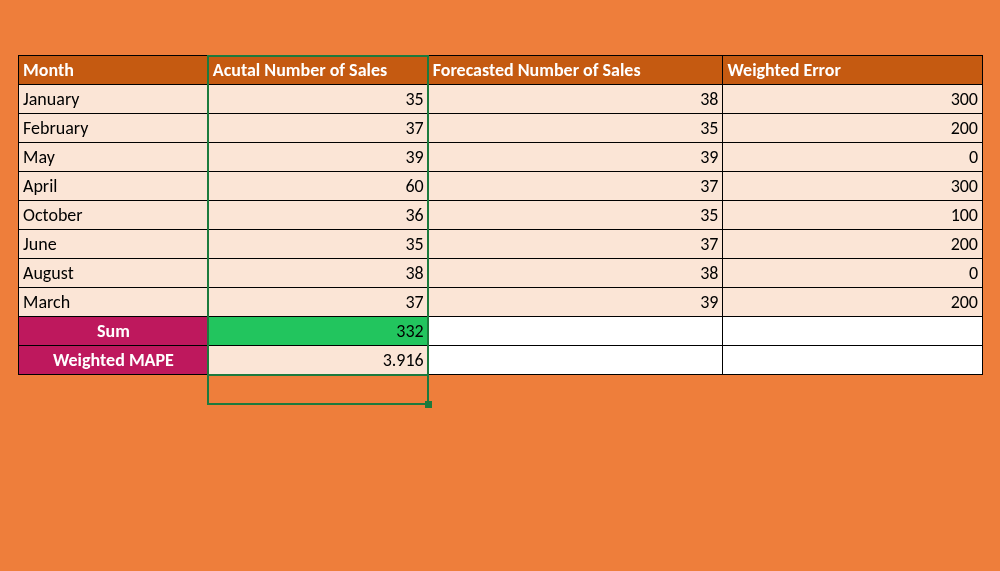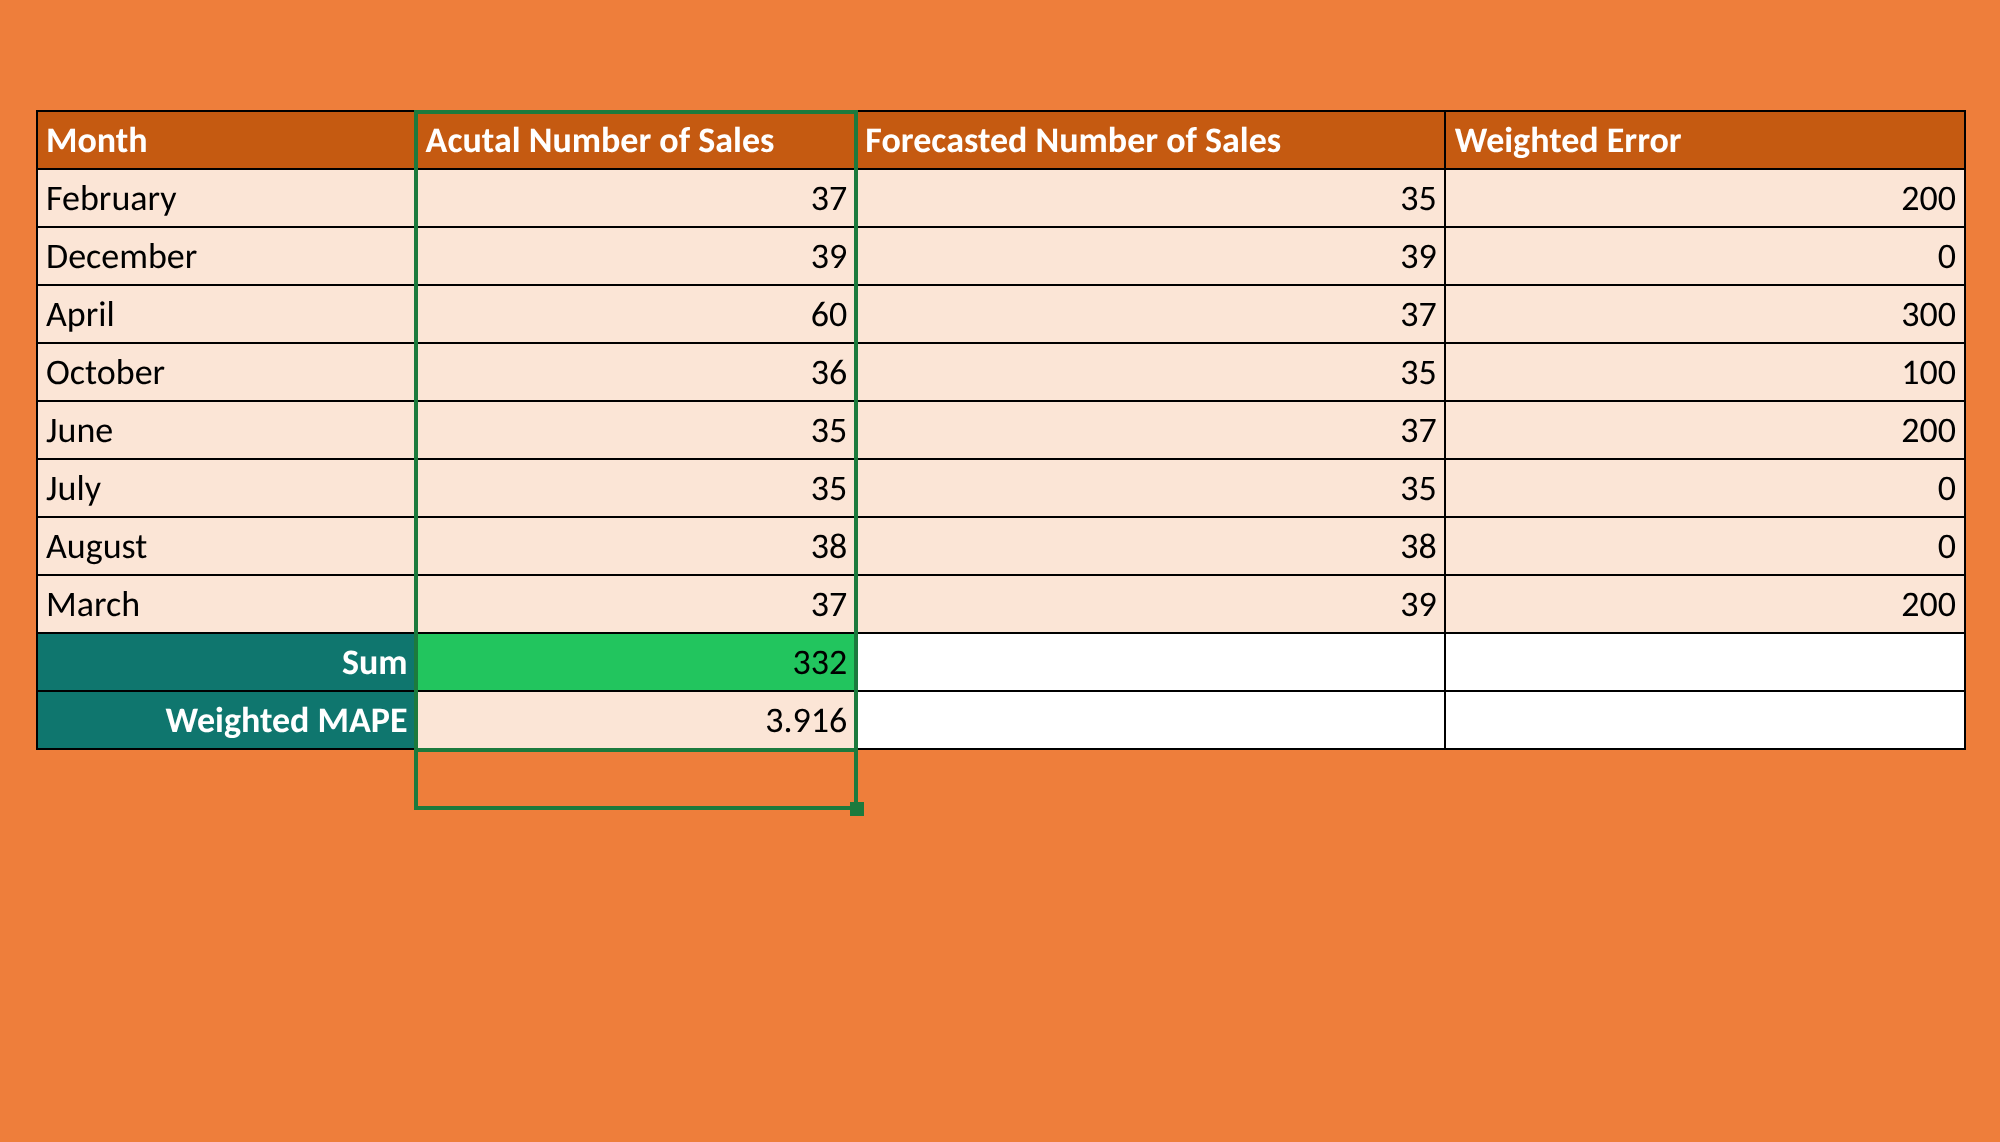--- a/index.html
+++ b/index.html
@@ -38,24 +38,24 @@
     td.month {
       text-align: left;
     }
     td.num {
       text-align: right;
     }
     tbody.body-rows td {
       background: #fbe5d6;
     }
     .sum-label, .wmape-label {
-      background: #0f766e;
+      background: #be185d;
       color: #fff;
       font-weight: bold;
-      text-align: right;
+      text-align: center;
     }
     .white-cell {
       background: #fff;
     }
     
     col.col1 { width: 190px; }
     col.col2 { width: 220px; }
     col.col3 { width: 295px; }
     col.col4 { width: 260px; }
 
@@ -98,28 +98,34 @@
       </colgroup>
       <thead>
         <tr>
           <th>Month</th>
           <th>Acutal Number of Sales</th>
           <th>Forecasted Number of Sales</th>
           <th>Weighted Error</th>
         </tr>
       </thead>
       <tbody class="body-rows" id="body-rows">
+      <tr>
+            <td class="month">January</td>
+            <td class="num">35</td>
+            <td class="num">38</td>
+            <td class="num">300</td>
+          </tr>
           <tr>
             <td class="month">February</td>
             <td class="num">37</td>
             <td class="num">35</td>
             <td class="num">200</td>
           </tr>
           <tr>
-            <td class="month">December</td>
+            <td class="month">May</td>
             <td class="num">39</td>
             <td class="num">39</td>
             <td class="num">0</td>
           </tr>
           <tr>
             <td class="month">April</td>
             <td class="num">60</td>
             <td class="num">37</td>
             <td class="num">300</td>
           </tr>
@@ -127,26 +133,20 @@
             <td class="month">October</td>
             <td class="num">36</td>
             <td class="num">35</td>
             <td class="num">100</td>
           </tr>
           <tr>
             <td class="month">June</td>
             <td class="num">35</td>
             <td class="num">37</td>
             <td class="num">200</td>
-          </tr>
-          <tr>
-            <td class="month">July</td>
-            <td class="num">35</td>
-            <td class="num">35</td>
-            <td class="num">0</td>
           </tr>
           <tr>
             <td class="month">August</td>
             <td class="num">38</td>
             <td class="num">38</td>
             <td class="num">0</td>
           </tr>
           <tr>
             <td class="month">March</td>
             <td class="num">37</td>

